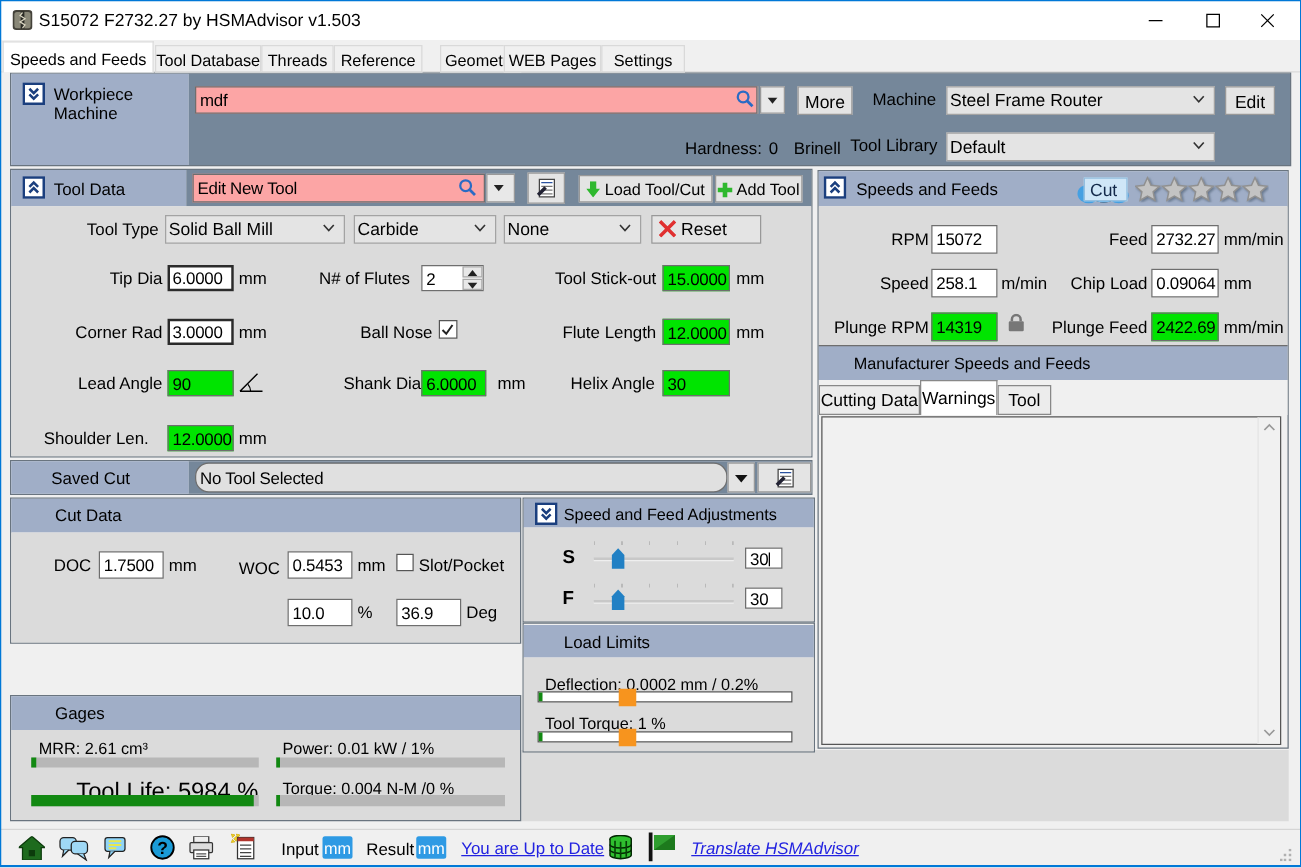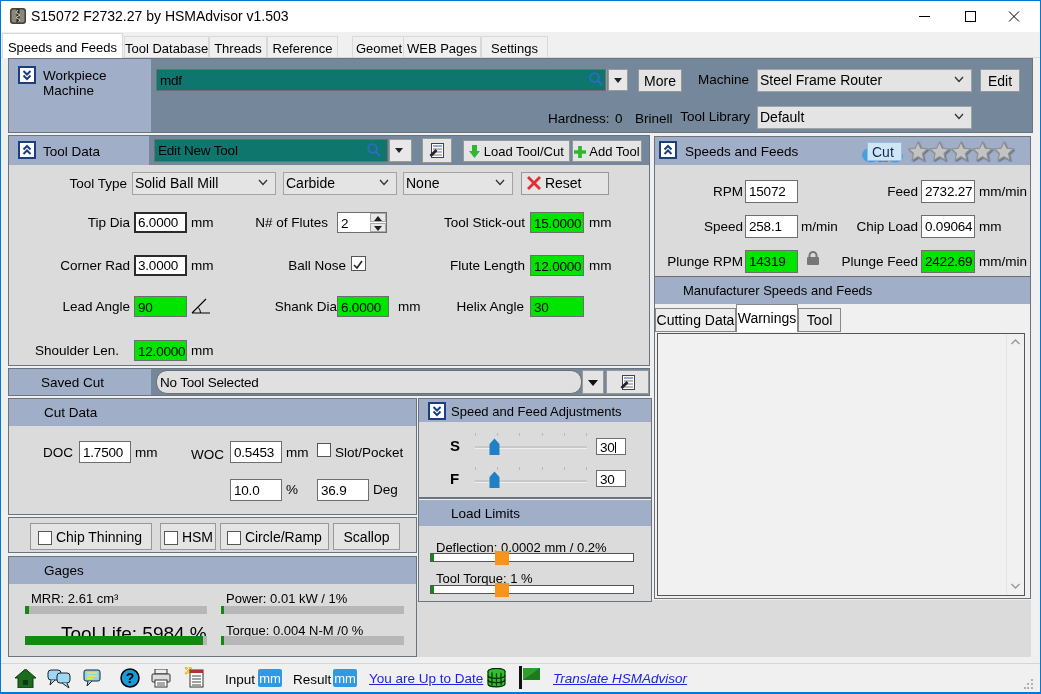--- a/index.html
+++ b/index.html
@@ -14,21 +14,21 @@
 .tab.active { top:33px; height:25px; background:#fff; z-index:3; padding-top:6px; border-bottom:none;}
 .hdrblue { background:#a0aec7; }
 .slate { background:#75879a; }
 .content { background:#dbdbdb; }
 .navy { color:#17214a; }
 .panel { position:absolute; border:1px solid #69747f; }
 .lbl { position:absolute; font-size:13.5px; color:#000; white-space:nowrap; }
 .lbl.navy { font-size:13.5px; }
 .lbr { position:absolute; font-size:13.5px; color:#000; white-space:nowrap; text-align:right; width:150px; }
 .fld { position:absolute; background:#fff; border:1px solid #6e6e6e; font-size:13.5px; letter-spacing:-0.2px; color:#000; padding:3px 0 0 3px; white-space:nowrap; overflow:hidden;}
-.fld.gray { background:#0f766e; }
+.fld.gray { background:#fca5a5; }
 .fld.green { background:#00e400; }
 .fld.focus { border:2px solid #2b2b2b; padding:1px 0 0 2px; }
 .combo { position:absolute; background:#e4e4e4; border:1px solid #a3a3a3; font-size:14px; color:#000; padding:2px 0 0 2px; white-space:nowrap; }
 .combo .cv { position:absolute; right:7px; top:6px; }
 .btn { position:absolute; background:#e4e4e4; border:1px solid #989898; font-size:14px; color:#000; text-align:center; white-space:nowrap; overflow:hidden;}
 .chk { position:absolute; width:14px; height:14px; background:#fff; border:1px solid #555; }
 .icbox { position:absolute; width:18px; height:18px; background:#fff; border:2px solid #1b3f7e; }
 .dd { position:absolute; background:#e8e8e8; border:1px solid #9a9a9a; }
 </style>
 </head>
@@ -216,26 +216,20 @@
   <div class="fld" style="left:221px;top:42px;width:52px;height:22px;">0.5453</div>
   <div class="lbl" style="left:277px;top:46px;">mm</div>
   <div class="chk" style="left:308px;top:44px;"></div>
   <div class="lbl" style="left:326px;top:46px;">Slot/Pocket</div>
   <div class="fld" style="left:221px;top:80px;width:52px;height:22px;">10.0</div>
   <div class="lbl" style="left:277px;top:83px;">%</div>
   <div class="fld" style="left:308px;top:80px;width:52px;height:22px;">36.9</div>
   <div class="lbl" style="left:364px;top:83px;">Deg</div>
 </div>
 
-<div class="panel content" style="left:8px;top:517px;width:409px;height:36px;">
-  <div class="btn" style="left:21px;top:5px;width:122px;height:27px;text-align:left;padding:5px 0 0 7px;"><span class="chk" style="position:static;display:inline-block;vertical-align:-3px;"></span> Chip Thinning</div>
-  <div class="btn" style="left:151px;top:5px;width:56px;height:27px;text-align:left;padding:5px 0 0 3px;"><span class="chk" style="position:static;display:inline-block;vertical-align:-3px;"></span> HSM</div>
-  <div class="btn" style="left:211px;top:5px;width:109px;height:27px;text-align:left;padding:5px 0 0 6px;"><span class="chk" style="position:static;display:inline-block;vertical-align:-3px;"></span> Circle/Ramp</div>
-  <div class="btn" style="left:324px;top:5px;width:67px;height:27px;padding-top:5px;">Scallop</div>
-</div>
 
 <div class="panel" style="left:8px;top:556px;width:409px;height:101px;">
   <div class="abs hdrblue" style="left:0;top:0;width:407px;height:27px;"></div>
   <div class="abs content" style="left:0;top:27px;width:407px;height:72px;"></div>
   <div class="lbl navy" style="left:35px;top:6px;">Gages</div>
   <div class="lbl" style="left:22px;top:34px;font-size:13px;">MRR: 2.61 cm³</div>
   <div class="abs" style="left:16px;top:49px;width:182px;height:8px;background:#b7b7b7;">
         <div style="width:4px;height:8px;background:#128912;"></div>
       </div>
   <div class="lbl" style="left:217px;top:34px;font-size:13px;">Power: 0.01 kW / 1%</div>

